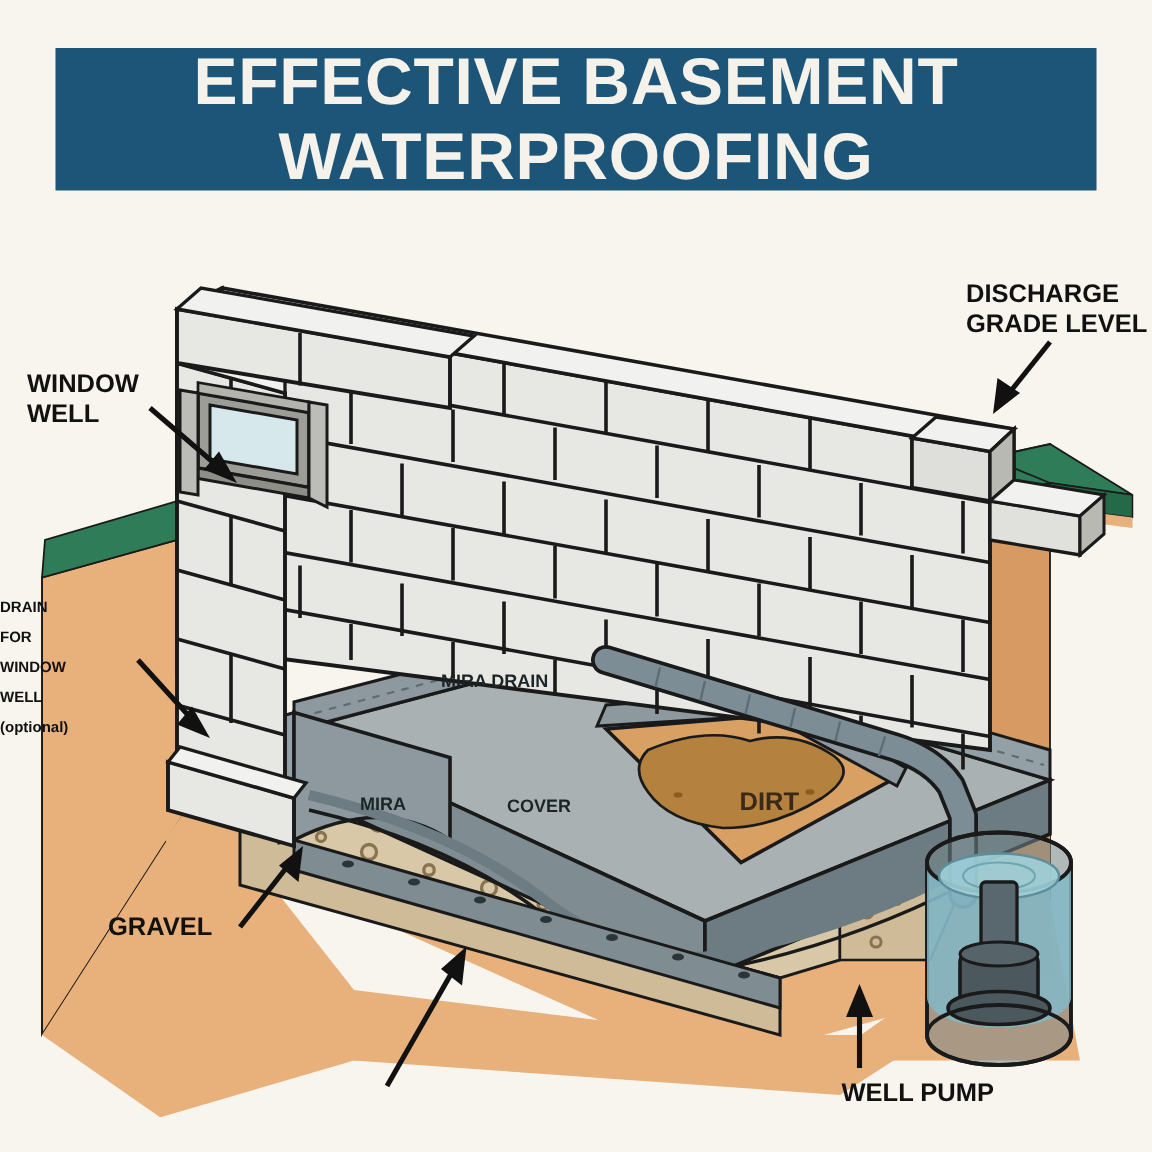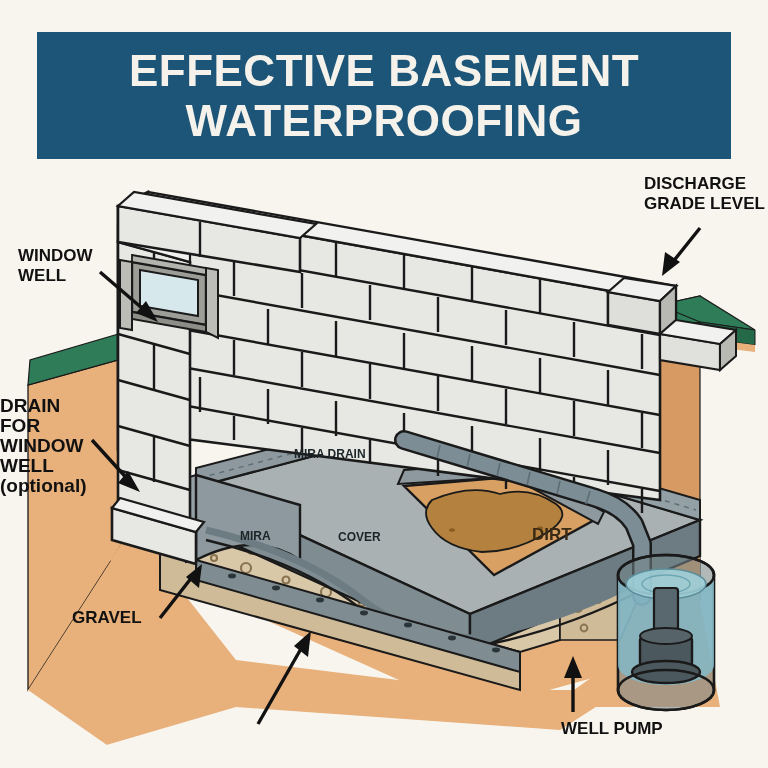--- a/index.html
+++ b/index.html
@@ -20,21 +20,21 @@
     left: 0;
     top: 0;
     width: 768px;
     height: 768px;
   }
   .banner {
     position: absolute;
     left: 37px;
     top: 32px;
     width: 694px;
-    height: 127px;
+    height: 95px;
     background: #1d5578;
     box-sizing: border-box;
     display: flex;
     flex-direction: column;
     align-items: center;
     justify-content: center;
     z-index: 20;
   }
   .banner-line {
     color: #f4f2ea;
@@ -50,21 +50,21 @@
     position: absolute;
     color: #111111;
     font-family: "Liberation Sans", sans-serif;
     font-weight: bold;
     font-size: 17px;
     line-height: 20px;
     z-index: 15;
     white-space: pre-line;
   }
   .lbl.small {
-    font-size: 19px;
+    font-size: 10px;
     font-weight: bold;
   }
   .lbl.right { text-align: left; }
   .lbl.on-slab {
     font-size: 12px;
     color: #1b2427;
   }
   .lbl.dirt-lbl {
     font-size: 17px;
     color: #3a2a15;
@@ -358,28 +358,28 @@
 
   <div class="lbl right" style="left:18px; top:246px; width:118px;">WINDOW
 WELL</div>
 
   <div class="lbl right small" style="left:0px; top:396px; width:96px;">DRAIN
 FOR
 WINDOW
 WELL
 (optional)</div>
 
-  <div class="lbl" style="left:644px; top:174px; width:124px; text-align:left;">DISCHARGE
+  <div class="lbl" style="left:644px; top:186px; width:124px; text-align:left;">DISCHARGE
 GRADE LEVEL</div>
 
   <div class="lbl on-slab" style="left:294px; top:444px;">MIRA DRAIN</div>
 
   <div class="lbl on-slab" style="left:196px; top:526px;padding-left:44px;">MIRA</div>
 
   <div class="lbl on-slab" style="left:338px; top:527px;text-align:center;">COVER</div>
 
-  <div class="lbl dirt-lbl" style="left:532px; top:525px;">DIRT</div>
+  <div class="lbl dirt-lbl" style="left:493px; top:525px;">DIRT</div>
 
   <div class="lbl" style="left:72px; top:608px;">GRAVEL</div>
 
   <div class="lbl" style="left:561px; top:719px;">WELL PUMP</div>
 
 </div>
 
 </body></html>

